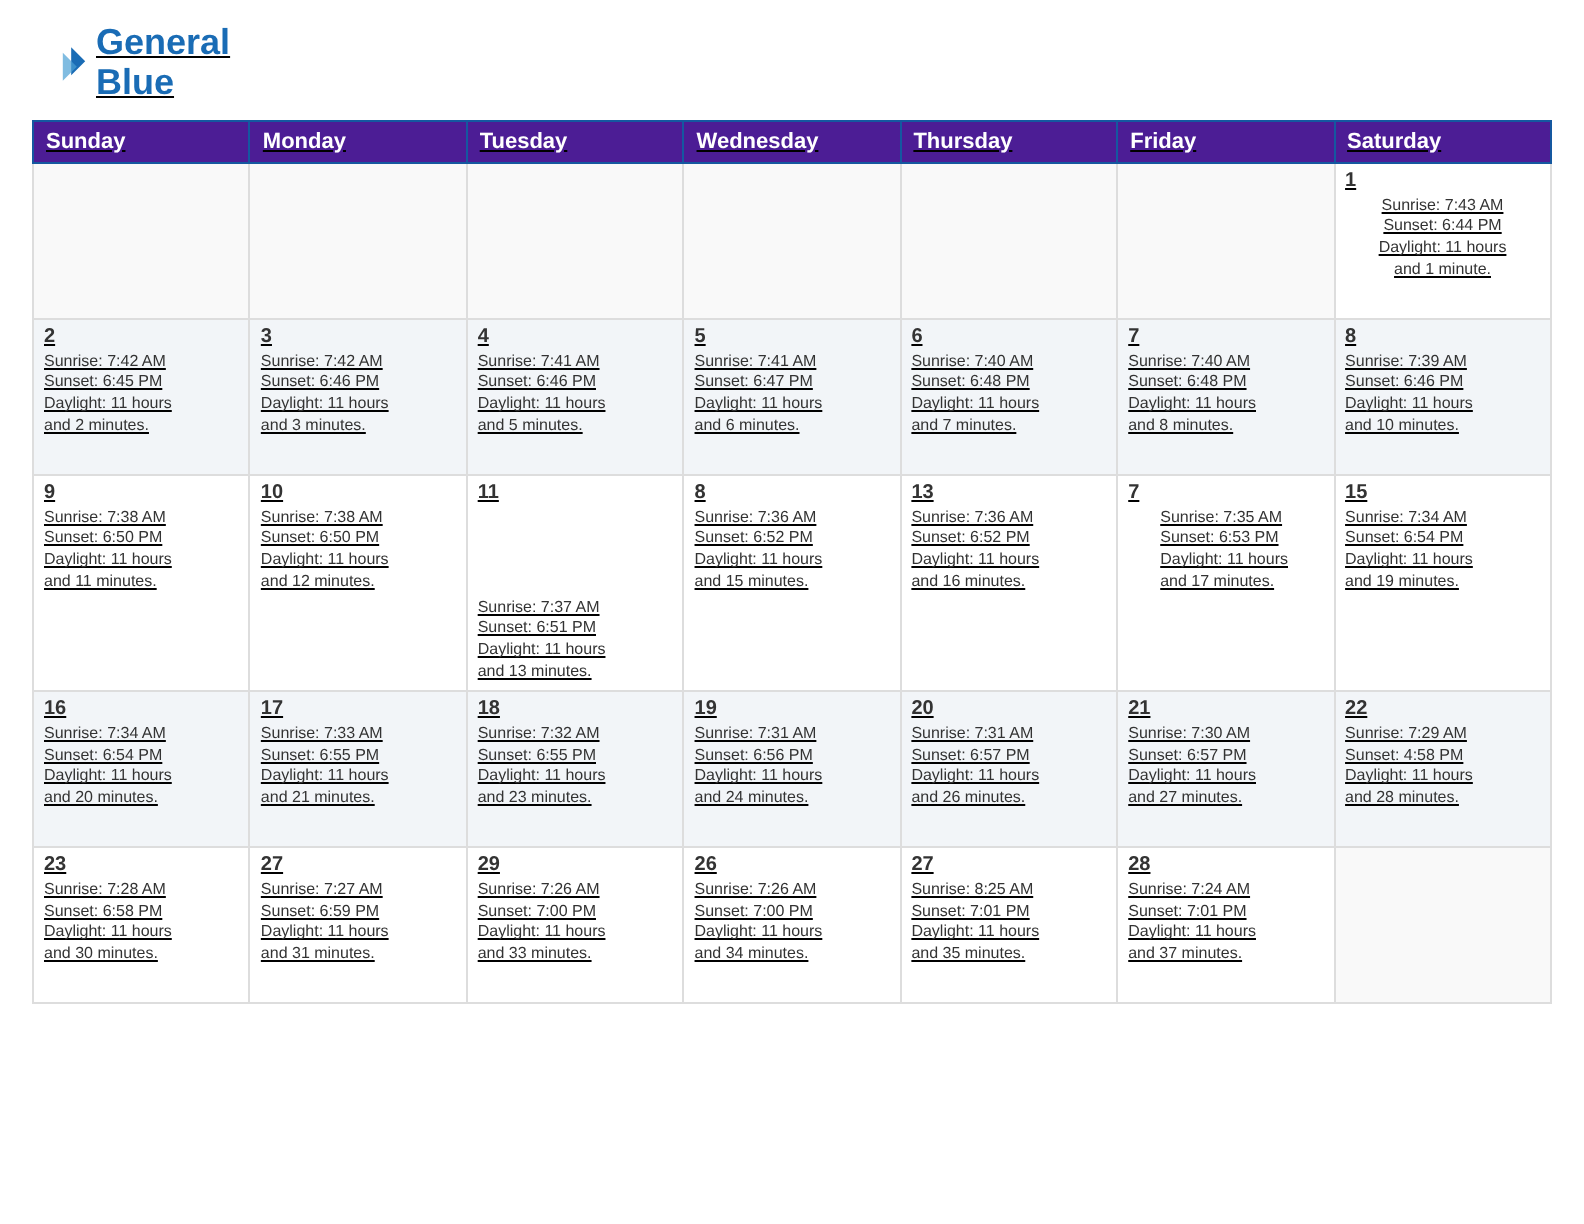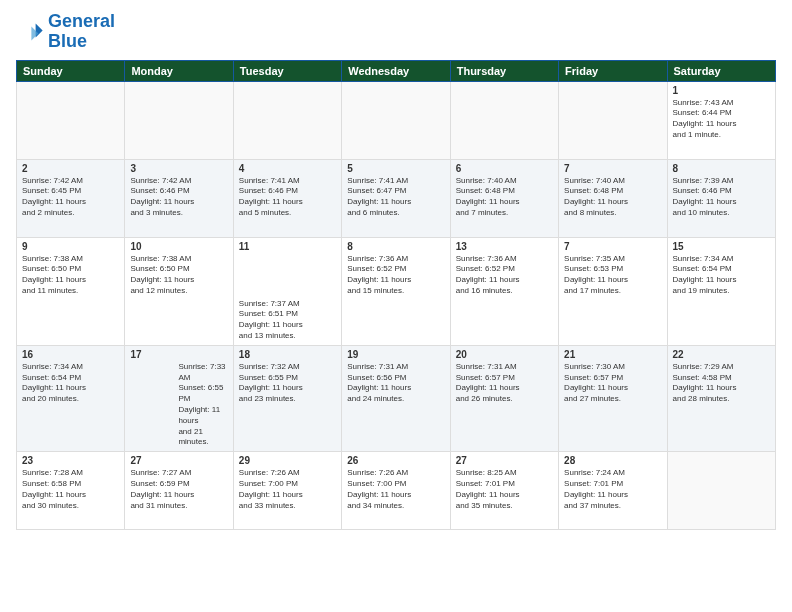--- a/index.html
+++ b/index.html
@@ -7,20 +7,21 @@
       width: 792px;
       height: 612px;
       font-family: Arial, sans-serif;
       background: #fff;
       overflow: hidden;
     }
     .page {
       width: 792px;
       height: 612px;
       padding: 12px 16px;
+      text-decoration: underline;
     }
     .header {
       display: flex;
       justify-content: space-between;
       align-items: flex-start;
       margin-bottom: 8px;
     }
     .logo {
       display: flex;
       align-items: center;
@@ -51,21 +52,21 @@
     .location {
       font-size: 14px;
       color: #555;
     }
     .calendar {
       width: 100%;
       border-collapse: collapse;
       border: 1px solid #ccc;
     }
     .calendar th {
-      background-color: #14532d;
+      background-color: #4c1d95;
       color: #fff;
       font-size: 11px;
       font-weight: bold;
       padding: 4px 6px;
       text-align: left;
       border: 1px solid #1558a0;
     }
     .calendar td {
       width: calc(100% / 7);
       vertical-align: top;
@@ -139,21 +140,21 @@
     <tbody id="calendar-body">
     <tr>
           <td class="empty"></td>
           <td class="empty"></td>
           <td class="empty"></td>
           <td class="empty"></td>
           <td class="empty"></td>
           <td class="empty"></td>
           <td>
             <span class="day-num">1</span>
-            <div class="day-info" style="white-space: pre-line;">Sunrise: 7:43 AM
+            <div class="day-info" style="white-space: pre-line; text-align: center;">Sunrise: 7:43 AM
 Sunset: 6:44 PM
 Daylight: 11 hours
 and 1 minute.</div>
           </td>
         </tr>
         <tr>
           <td>
             <span class="day-num">2</span>
             <div class="day-info" style="white-space: pre-line;">Sunrise: 7:42 AM
 Sunset: 6:45 PM
@@ -234,21 +235,21 @@
           </td>
           <td>
             <span class="day-num">13</span>
             <div class="day-info" style="white-space: pre-line;">Sunrise: 7:36 AM
 Sunset: 6:52 PM
 Daylight: 11 hours
 and 16 minutes.</div>
           </td>
           <td>
             <span class="day-num">7</span>
-            <div class="day-info" style="white-space: pre-line;">Sunrise: 7:35 AM
+            <div class="day-info" style="white-space: pre-line; margin-left: 16px;">Sunrise: 7:35 AM
 Sunset: 6:53 PM
 Daylight: 11 hours
 and 17 minutes.</div>
           </td>
           <td>
             <span class="day-num">15</span>
             <div class="day-info" style="white-space: pre-line;">Sunrise: 7:34 AM
 Sunset: 6:54 PM
 Daylight: 11 hours
 and 19 minutes.</div>
@@ -257,21 +258,21 @@
         <tr>
           <td>
             <span class="day-num">16</span>
             <div class="day-info" style="white-space: pre-line;">Sunrise: 7:34 AM
 Sunset: 6:54 PM
 Daylight: 11 hours
 and 20 minutes.</div>
           </td>
           <td>
             <span class="day-num">17</span>
-            <div class="day-info" style="white-space: pre-line; margin-left: 48px;">Sunrise: 7:33 AM
+            <div class="day-info" style="white-space: pre-line;">Sunrise: 7:33 AM
 Sunset: 6:55 PM
 Daylight: 11 hours
 and 21 minutes.</div>
           </td>
           <td>
             <span class="day-num">18</span>
             <div class="day-info" style="white-space: pre-line;">Sunrise: 7:32 AM
 Sunset: 6:55 PM
 Daylight: 11 hours
 and 23 minutes.</div>

